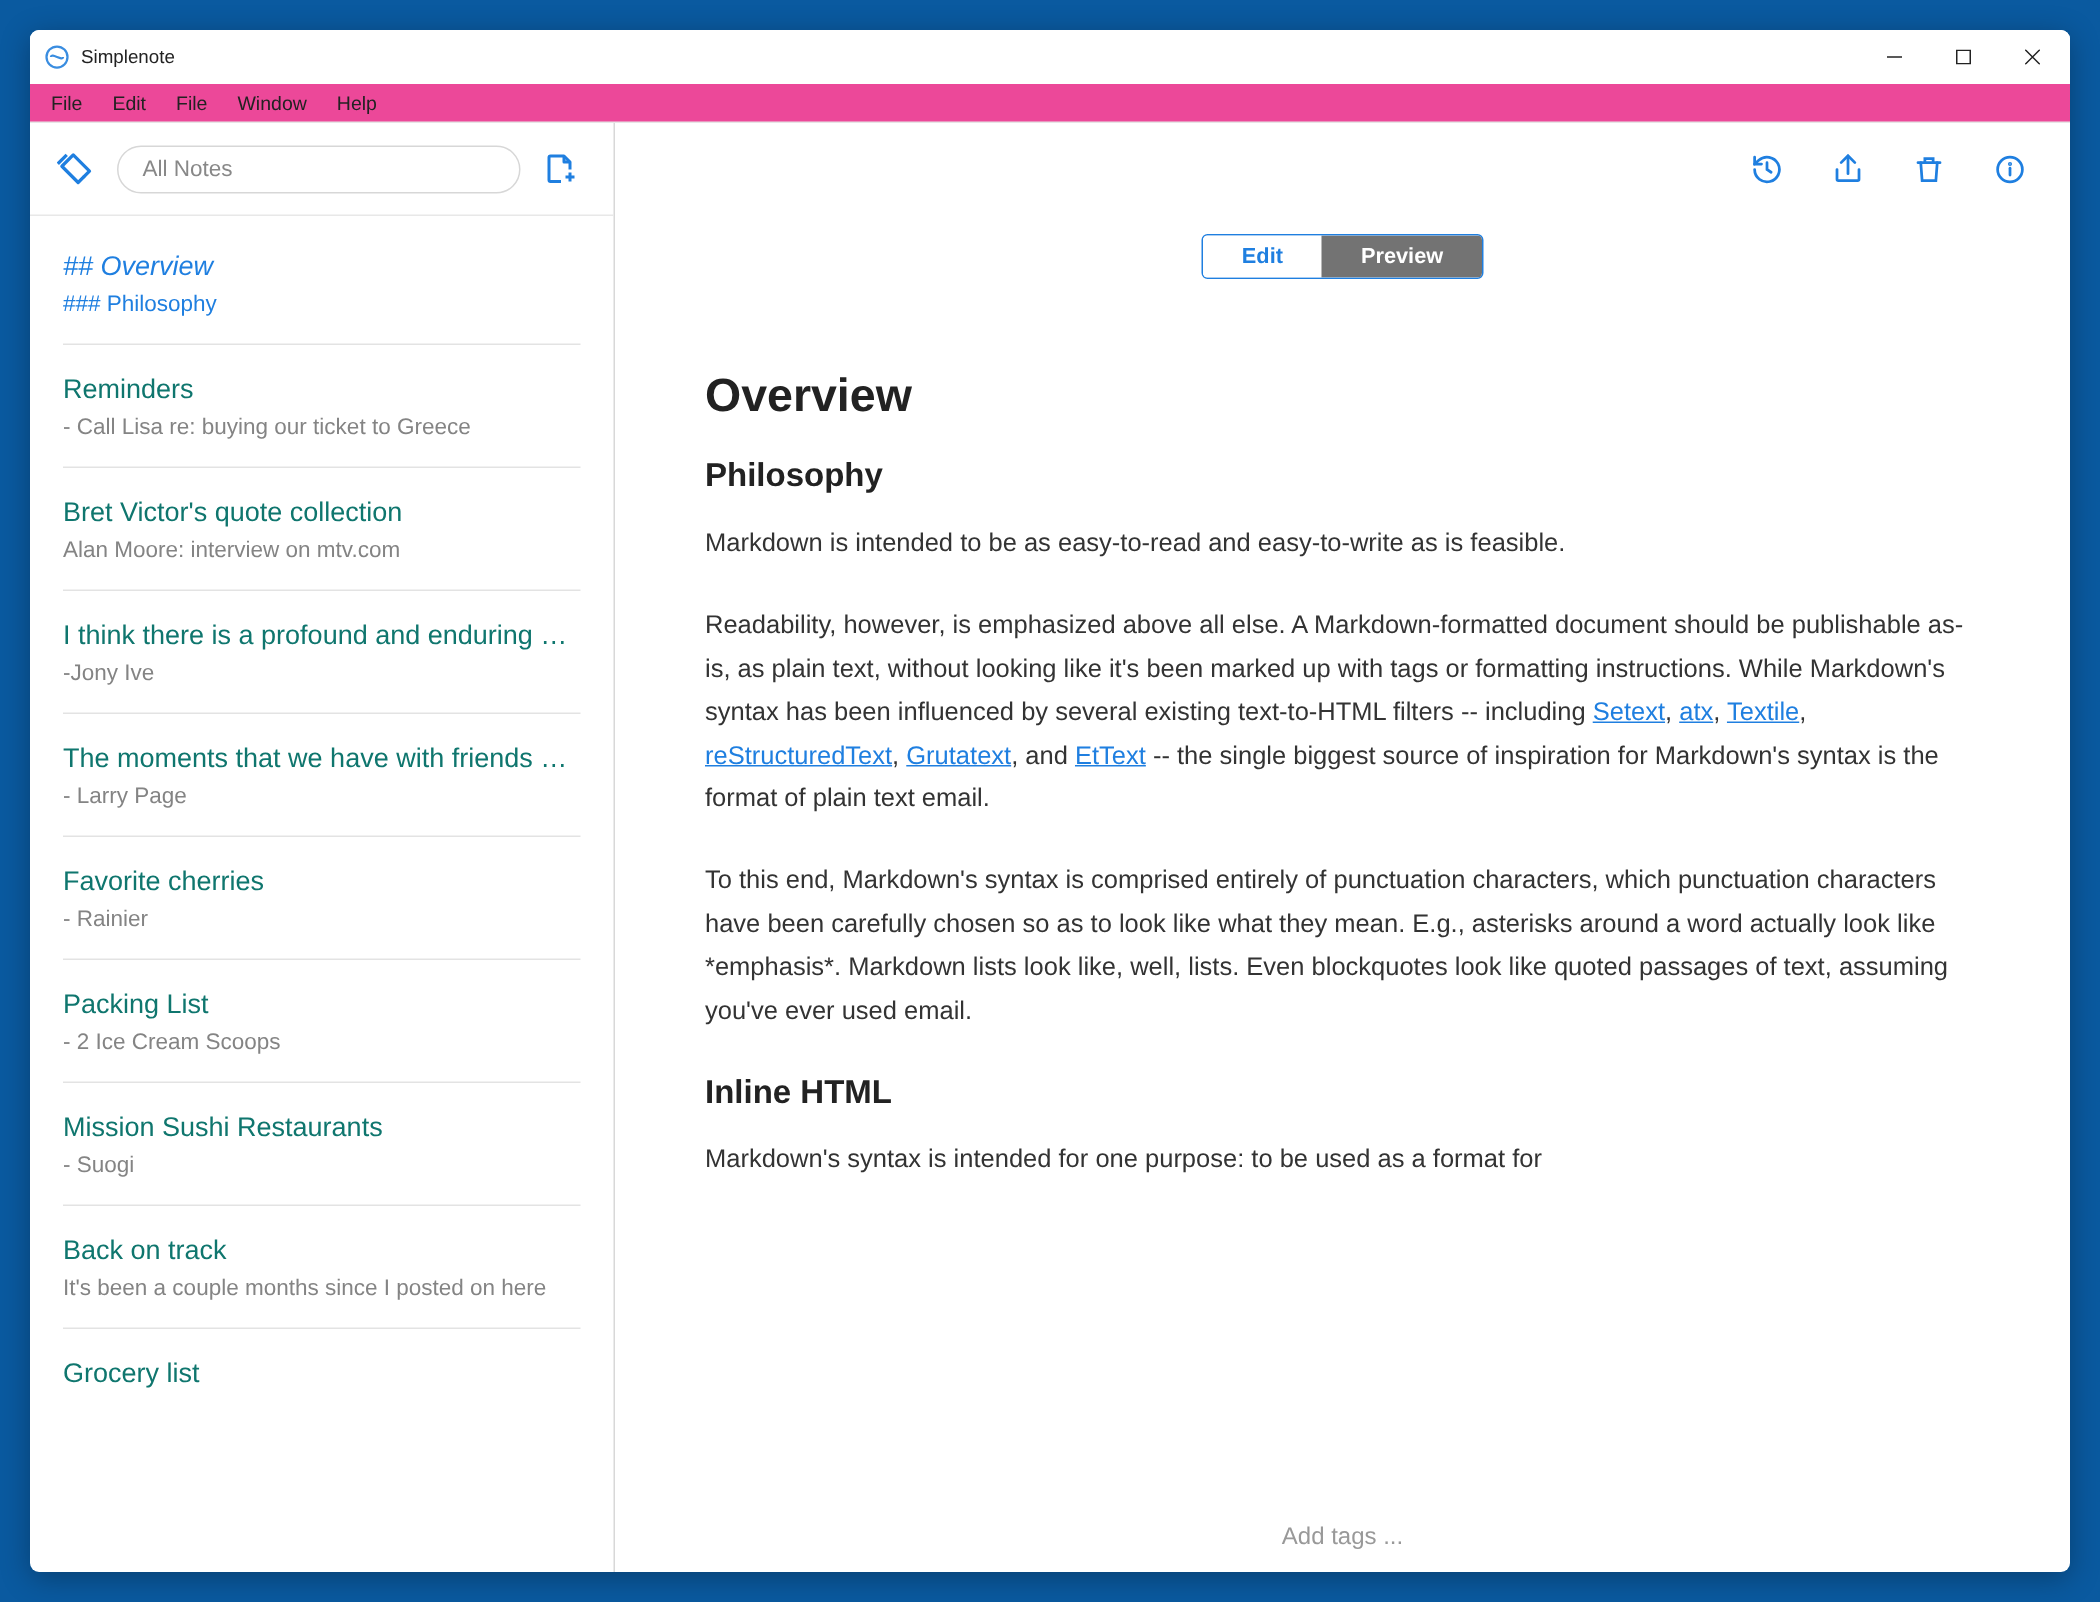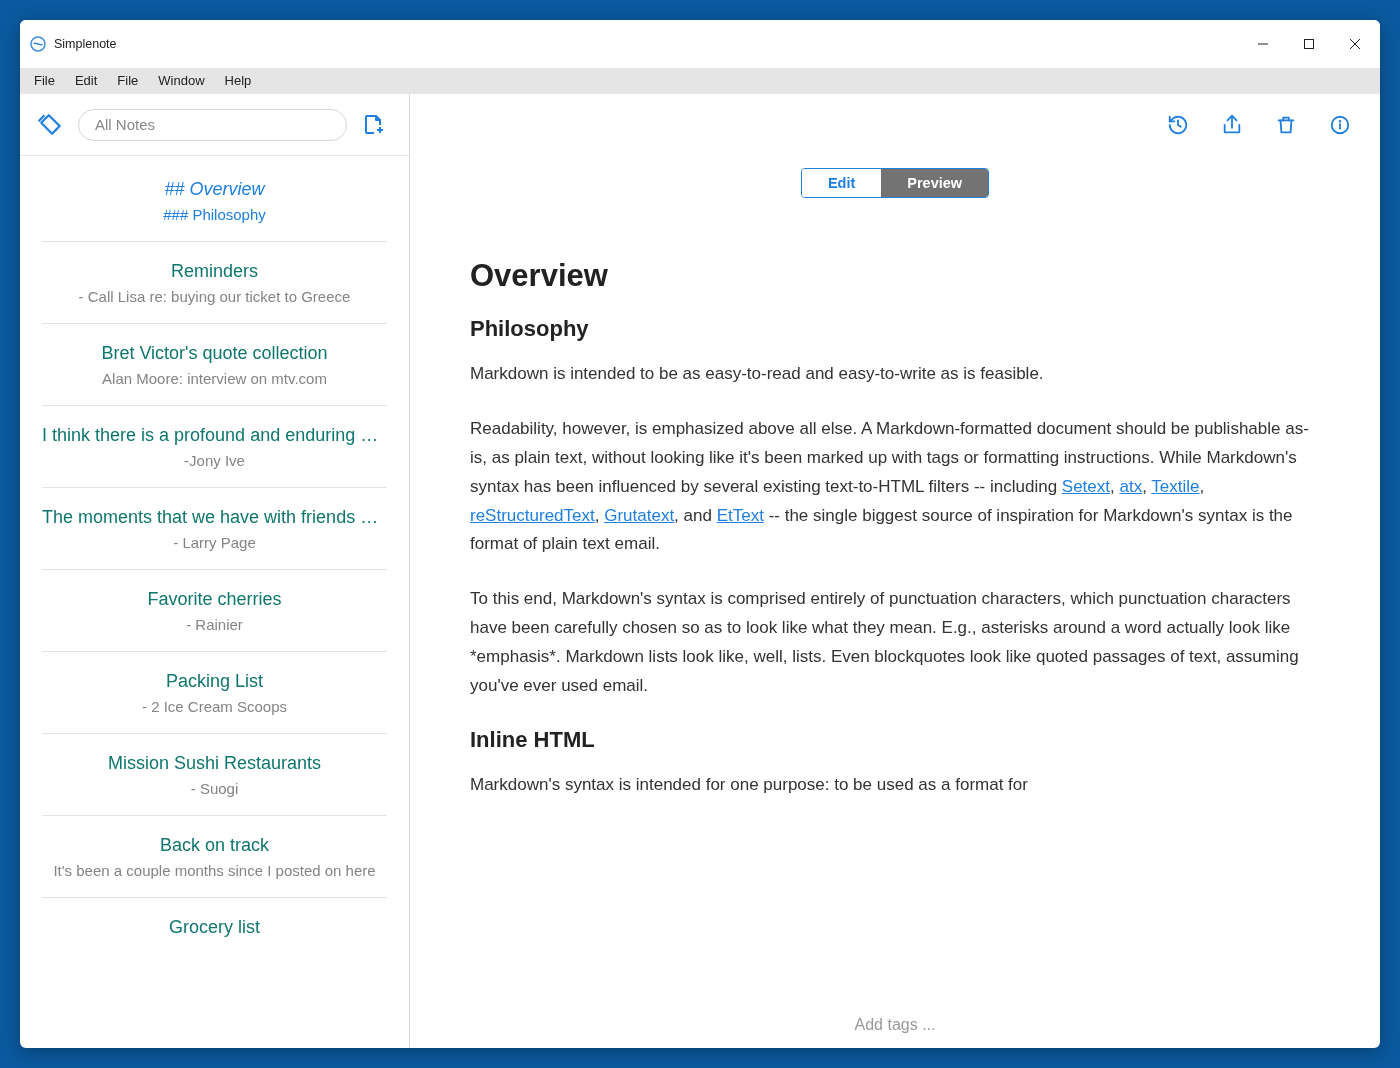--- a/index.html
+++ b/index.html
@@ -16,21 +16,21 @@
     background: #fff;
     width: 100%;
     height: 100%;
     border-radius: 6px;
     overflow: hidden;
     display: flex;
     flex-direction: column;
     box-shadow: 0 4px 20px rgba(0,0,0,0.3);
   }
   .titlebar {
-    height: 48px;
+    height: 36px;
     display: flex;
     align-items: center;
     padding: 0 2px 0 10px;
     background: #fff;
   }
   .titlebar .app-icon {
     width: 16px; height: 16px;
     margin-right: 8px;
   }
   .titlebar .title {
@@ -39,21 +39,21 @@
     flex: 0 0 auto;
   }
   .titlebar .spacer { flex: 1; }
   .titlebar .win-btn {
     width: 46px; height: 32px;
     display: flex; align-items: center; justify-content: center;
     color: #222;
   }
   .menubar {
     height: 26px;
-    background: #e5e5e5;
+    background: #ec4899;
     display: flex;
     align-items: center;
     padding: 0 4px;
     font-size: 13px;
     color: #222;
     border-bottom: 1px solid #e6e6e6;
   }
   .menubar .menu-item {
     padding: 2px 10px;
   }
@@ -62,21 +62,20 @@
     display: flex;
     overflow: hidden;
   }
   .sidebar {
     width: 390px;
     border-right: 1px solid #d8d8d8;
     display: flex;
     flex-direction: column;
     overflow: hidden;
     position: relative;
-    text-align: center;
   }
   .sb-toolbar {
     height: 62px;
     display: flex;
     align-items: center;
     padding: 0 18px 0 14px;
     gap: 10px;
     border-bottom: 1px solid #e8e8e8;
   }
   .sb-toolbar .tag-btn, .sb-toolbar .new-btn {

